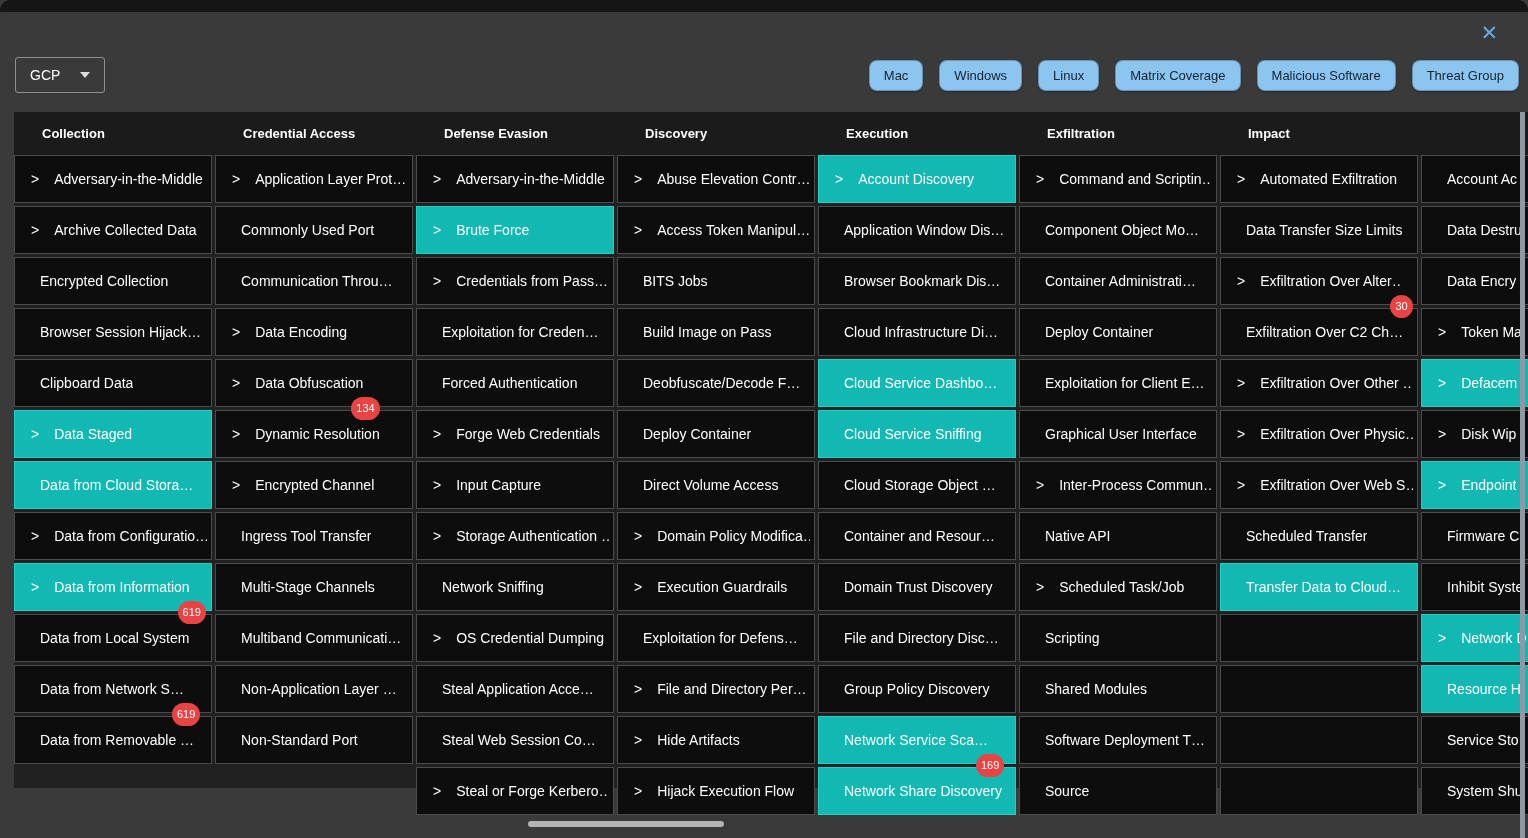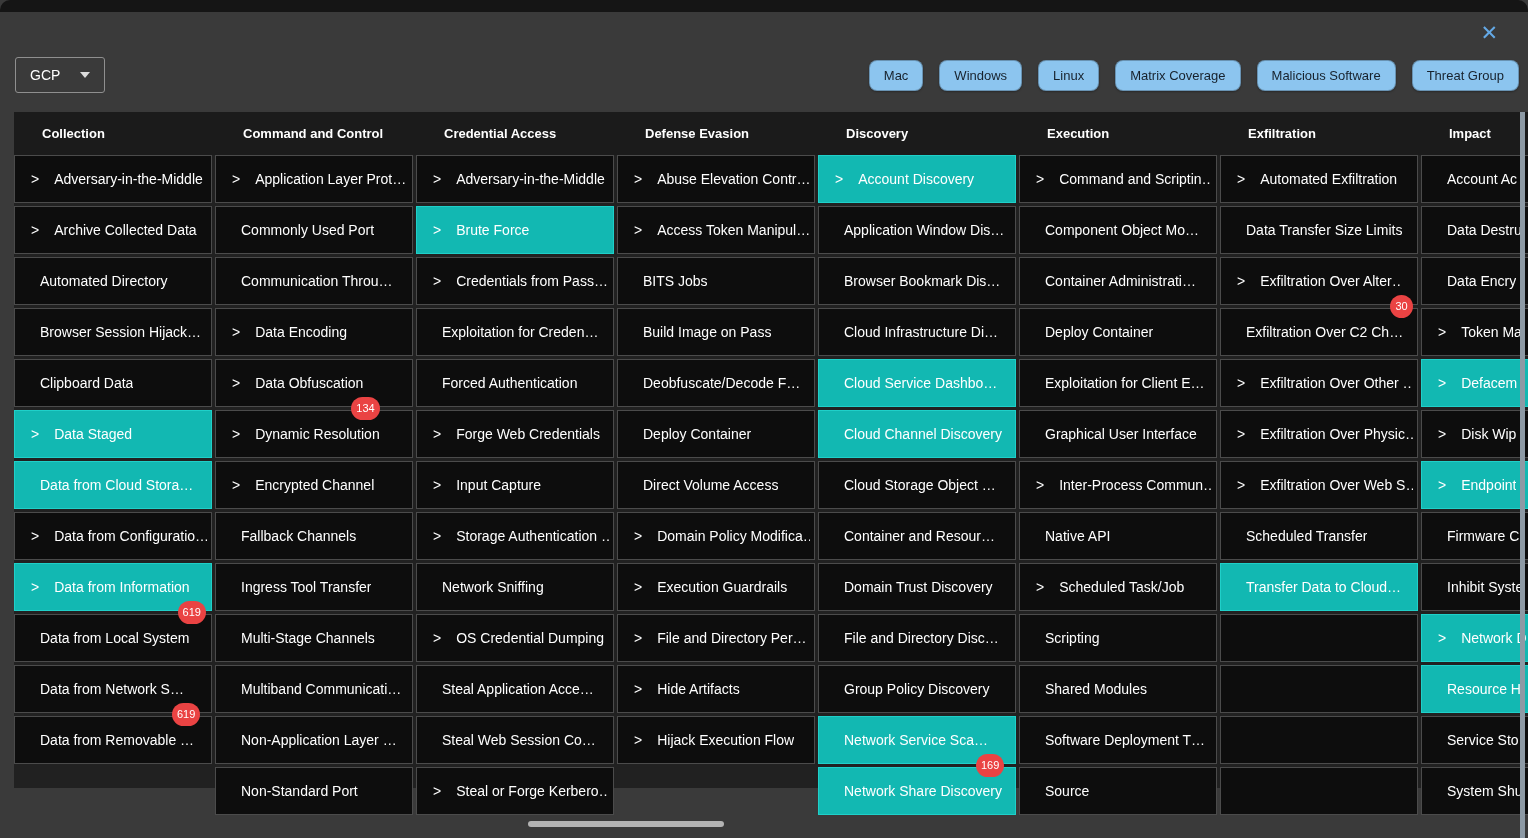--- a/index.html
+++ b/index.html
@@ -63,40 +63,39 @@
   <button class="filter-btn">Windows</button>
   <button class="filter-btn">Linux</button>
   <button class="filter-btn">Matrix Coverage</button>
   <button class="filter-btn">Malicious Software</button>
   <button class="filter-btn">Threat Group</button>
 </div>
 
 <div class="table-area">
   <div class="matrix-header">
       <div class="hcell">Collection</div>
-      <div class="hcell">Command and Control</div>
       <div class="hcell">Credential Access</div>
       <div class="hcell">Defense Evasion</div>
       <div class="hcell">Discovery</div>
       <div class="hcell">Execution</div>
       <div class="hcell">Exfiltration</div>
       <div class="hcell">Impact</div>
     </div>
   <div class="matrix">
       <div class="col">
         <div class="cell has-chevron">
           <span class="chevron-right">&gt;</span>
           <span class="lbl">Adversary-in-the-Middle</span>
         </div>
         <div class="cell has-chevron">
           <span class="chevron-right">&gt;</span>
           <span class="lbl">Archive Collected Data</span>
         </div>
         <div class="cell">
-          <span class="lbl">Automated Directory</span>
+          <span class="lbl">Encrypted Collection</span>
         </div>
         <div class="cell">
           <span class="lbl">Browser Session Hijack…</span>
         </div>
         <div class="cell">
           <span class="lbl">Clipboard Data</span>
         </div>
         <div class="cell sel has-chevron">
           <span class="chevron-right">&gt;</span>
           <span class="lbl">Data Staged</span>
@@ -146,23 +145,20 @@
         </div>
         <div class="cell has-chevron">
           <span class="chevron-right">&gt;</span>
           <span class="lbl">Dynamic Resolution</span>
         </div>
         <div class="cell has-chevron">
           <span class="chevron-right">&gt;</span>
           <span class="lbl">Encrypted Channel</span>
         </div>
         <div class="cell">
-          <span class="lbl">Fallback Channels</span>
-        </div>
-        <div class="cell">
           <span class="lbl">Ingress Tool Transfer</span>
         </div>
         <div class="cell">
           <span class="lbl">Multi-Stage Channels</span>
         </div>
         <div class="cell">
           <span class="lbl">Multiband Communicati…</span>
         </div>
         <div class="cell">
           <span class="lbl">Non-Application Layer …</span>
@@ -245,20 +241,23 @@
           <span class="lbl">Direct Volume Access</span>
         </div>
         <div class="cell has-chevron">
           <span class="chevron-right">&gt;</span>
           <span class="lbl">Domain Policy Modifica…</span>
         </div>
         <div class="cell has-chevron">
           <span class="chevron-right">&gt;</span>
           <span class="lbl">Execution Guardrails</span>
         </div>
+        <div class="cell">
+          <span class="lbl">Exploitation for Defens…</span>
+        </div>
         <div class="cell has-chevron">
           <span class="chevron-right">&gt;</span>
           <span class="lbl">File and Directory Per…</span>
         </div>
         <div class="cell has-chevron">
           <span class="chevron-right">&gt;</span>
           <span class="lbl">Hide Artifacts</span>
         </div>
         <div class="cell has-chevron">
           <span class="chevron-right">&gt;</span>
@@ -276,21 +275,21 @@
         <div class="cell">
           <span class="lbl">Browser Bookmark Dis…</span>
         </div>
         <div class="cell">
           <span class="lbl">Cloud Infrastructure Di…</span>
         </div>
         <div class="cell sel">
           <span class="lbl">Cloud Service Dashbo…</span>
         </div>
         <div class="cell sel">
-          <span class="lbl">Cloud Channel Discovery</span>
+          <span class="lbl">Cloud Service Sniffing</span>
         </div>
         <div class="cell">
           <span class="lbl">Cloud Storage Object …</span>
         </div>
         <div class="cell">
           <span class="lbl">Container and Resour…</span>
         </div>
         <div class="cell">
           <span class="lbl">Domain Trust Discovery</span>
         </div>

